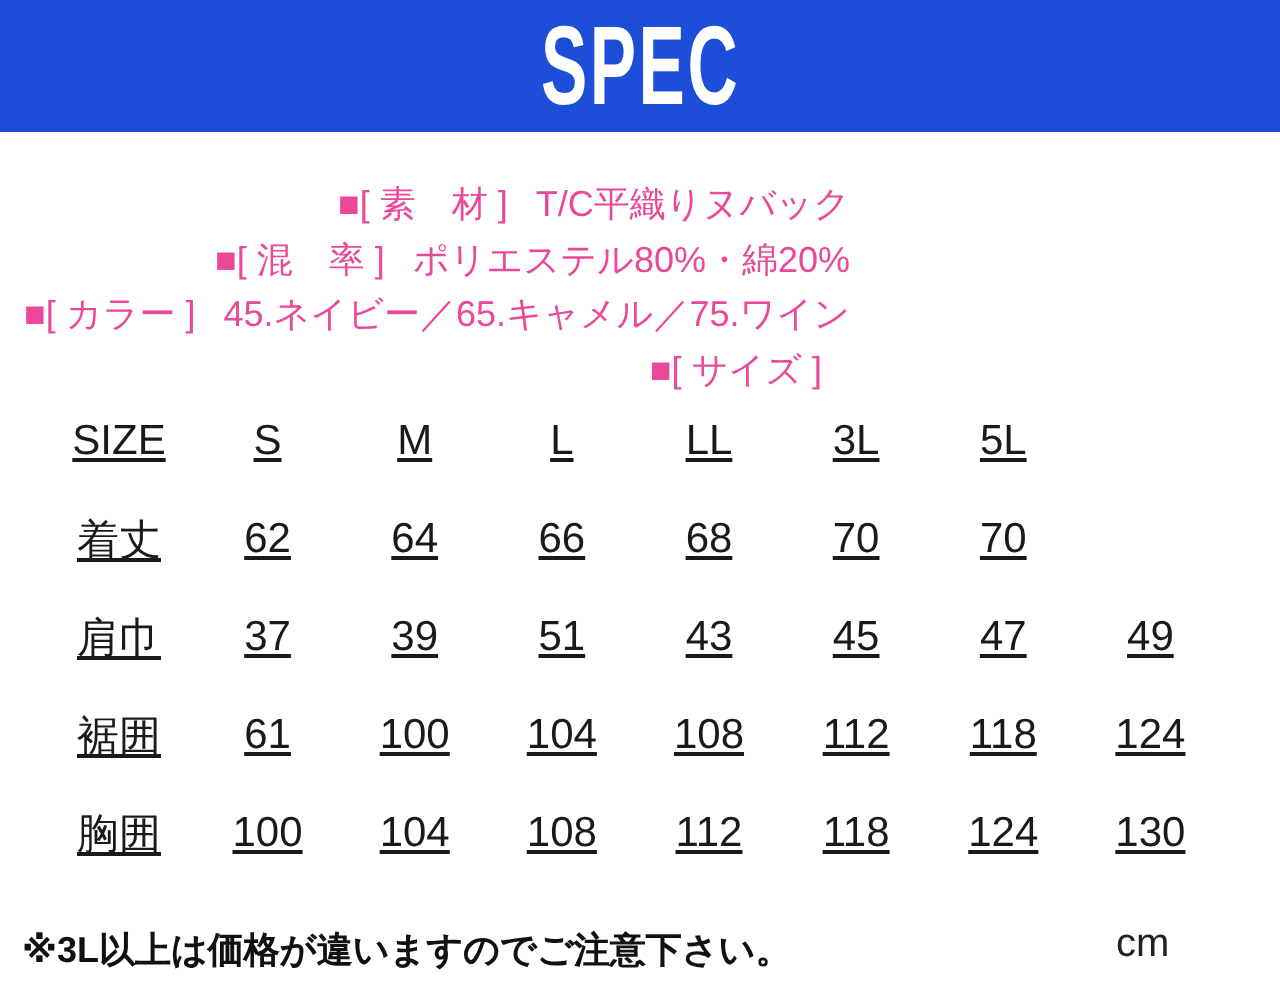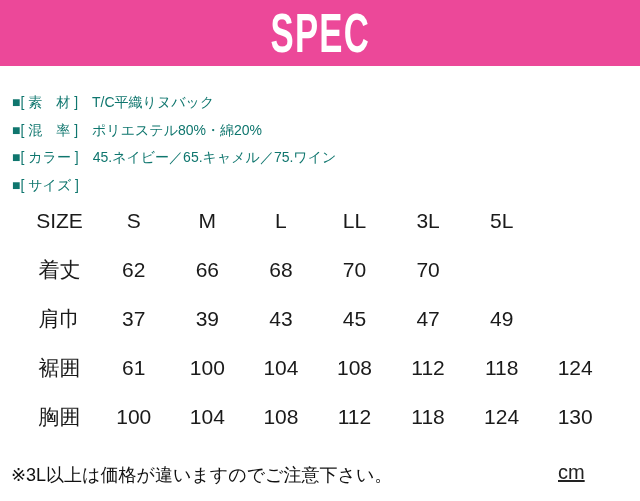--- a/index.html
+++ b/index.html
@@ -10,87 +10,88 @@
     font-family: "Liberation Sans", "DejaVu Sans", sans-serif;
     color: #1a1a1a;
     overflow: hidden;
   }
 
   
   .banner {
     position: absolute;
     top: 0; left: 0;
     width: 640px; height: 66px;
-    background: #ec4899;
+    background: #1d4ed8;
     display: flex;
     align-items: center;
     justify-content: center;
   }
   .banner-title {
     color: #ffffff;
     font-weight: bold;
     font-size: 56px;
     letter-spacing: 2px;
     transform: scaleX(0.62);
     transform-origin: center;
     line-height: 1;
   }
 
   
   .info {
     position: absolute;
     left: 12px;
     top: 89px;
-    font-size: 14px;
-    color: #0f766e;
+    font-size: 18px;
+    color: #ec4899;
+    text-align: right;
   }
   .info-line {
     height: 27.5px;
     line-height: 27.5px;
     white-space: nowrap;
   }
   .info-value { margin-left: 14px; }
 
   
   .spec-table {
     position: absolute;
     left: 22px;
     top: 196px;
     width: 590px;
   }
   .t-row {
     display: grid;
     grid-template-columns: 75px repeat(7, 1fr);
     height: 49px;
     align-items: center;
+    text-decoration: underline;
   }
   .t-cell {
     text-align: center;
     font-size: 21px;
     color: #1a1a1a;
     white-space: nowrap;
   }
 
   
   .note {
     position: absolute;
     left: 11px;
     top: 463px;
     font-size: 18px;
-    font-weight: normal;
+    font-weight: bold;
     color: #111111;
     white-space: nowrap;
   }
   .unit {
     position: absolute;
     left: 558px;
     top: 461px;
     font-size: 20px;
     color: #222222;
-    text-decoration: underline;
   }
 </style>
 </head>
 <body>
 
 <div class="banner">
   <div class="banner-title">SPEC</div>
 </div>
 
 <div class="info">
@@ -114,29 +115,31 @@
     <div class="t-cell">S</div>
     <div class="t-cell">M</div>
     <div class="t-cell">L</div>
     <div class="t-cell">LL</div>
     <div class="t-cell">3L</div>
     <div class="t-cell">5L</div>
   </div>
   <div class="t-row">
     <div class="t-cell">着丈</div>
     <div class="t-cell">62</div>
+    <div class="t-cell">64</div>
     <div class="t-cell">66</div>
     <div class="t-cell">68</div>
     <div class="t-cell">70</div>
     <div class="t-cell">70</div>
   </div>
   <div class="t-row">
     <div class="t-cell">肩巾</div>
     <div class="t-cell">37</div>
     <div class="t-cell">39</div>
+    <div class="t-cell">51</div>
     <div class="t-cell">43</div>
     <div class="t-cell">45</div>
     <div class="t-cell">47</div>
     <div class="t-cell">49</div>
   </div>
   <div class="t-row">
     <div class="t-cell">裾囲</div>
     <div class="t-cell">61</div>
     <div class="t-cell">100</div>
     <div class="t-cell">104</div>

